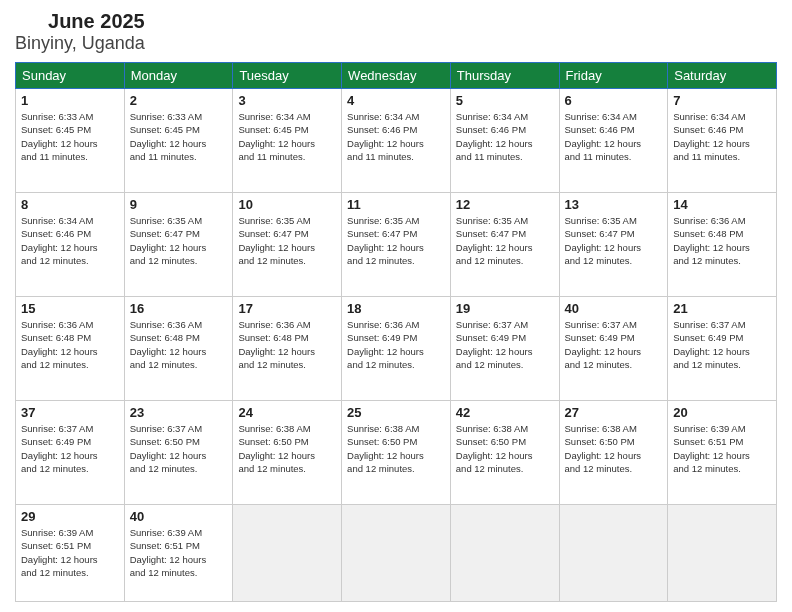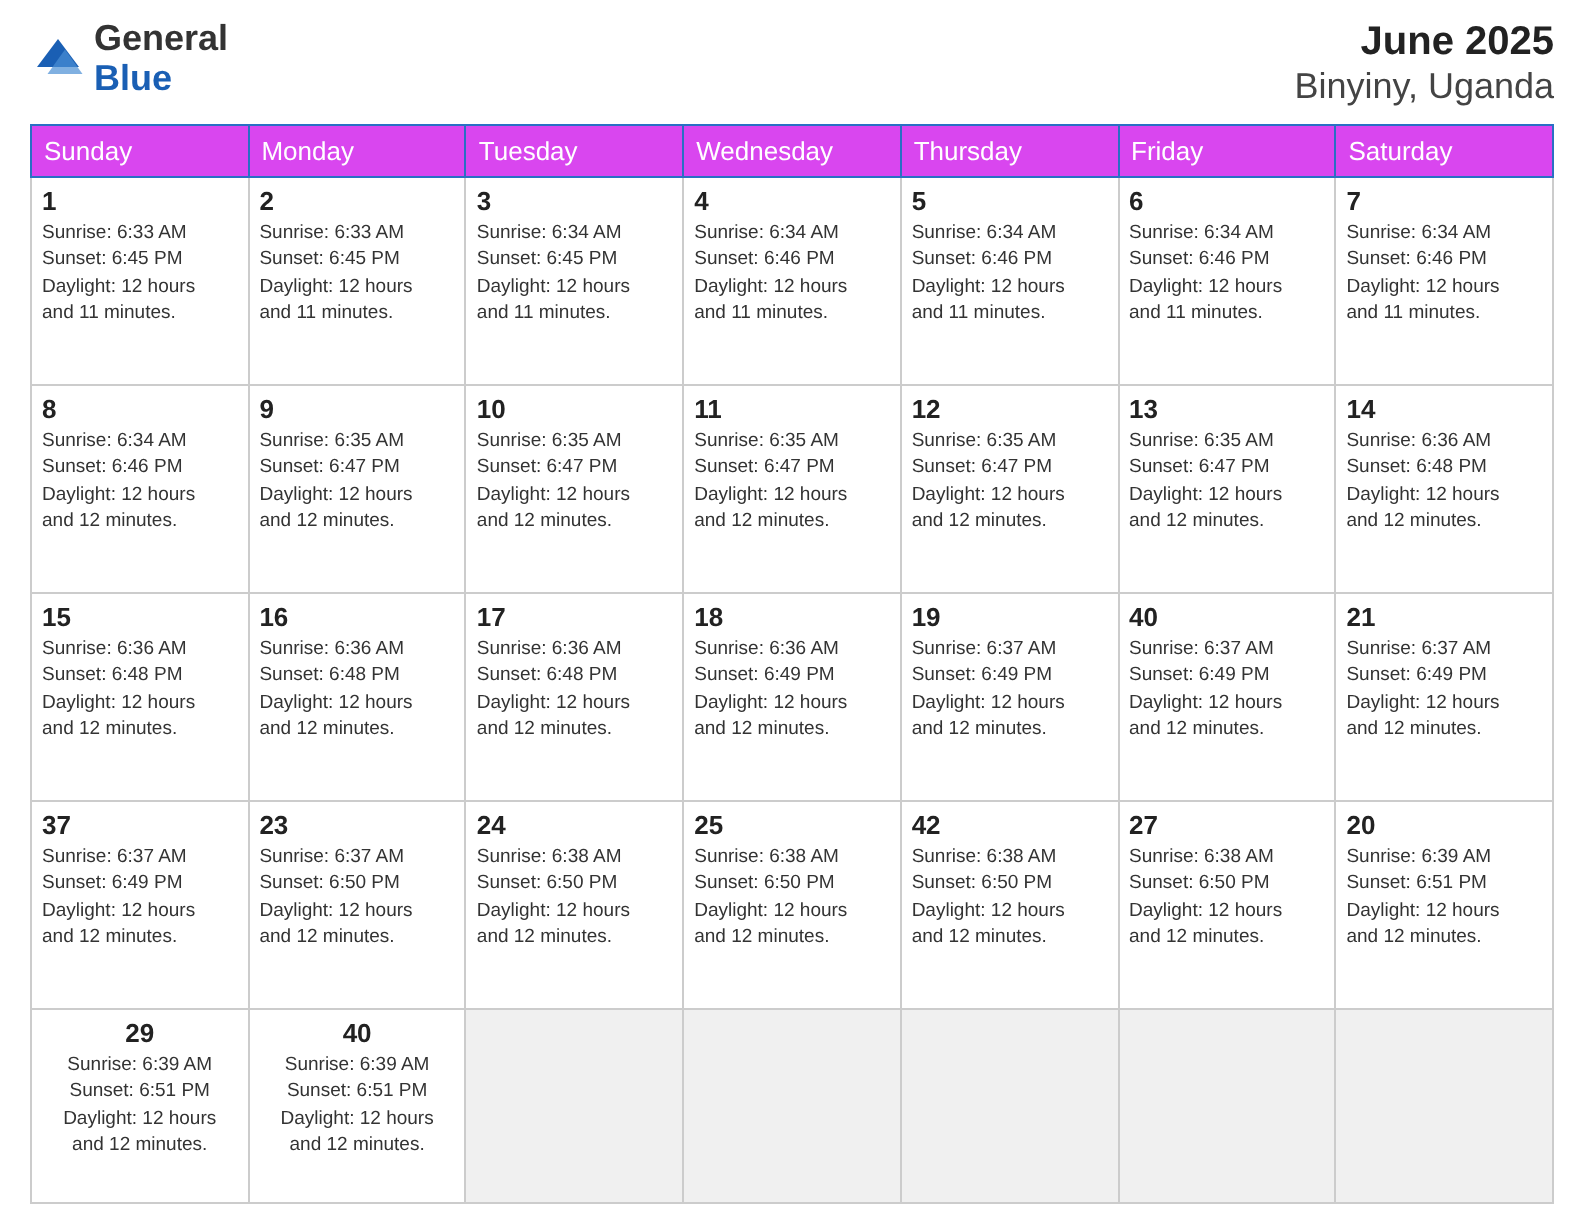--- a/index.html
+++ b/index.html
@@ -53,21 +53,21 @@
       color: #444;
     }
     .calendar {
       flex: 1;
       border: 1px solid #ccc;
       border-collapse: collapse;
       width: 100%;
       table-layout: fixed;
     }
     .calendar th {
-      background: #d946ef;
+      background: #15803d;
       color: #fff;
       text-align: left;
       padding: 5px 6px;
       font-size: 13px;
       font-weight: normal;
       border: 1px solid #2a6fc4;
     }
     .calendar td {
       border: 1px solid #ccc;
       vertical-align: top;
@@ -88,38 +88,27 @@
     .day-info {
       font-size: 9.5px;
       color: #333;
       line-height: 1.4;
     }
     .week-row td {
       height: 85px;
     }
     .last-row td {
       height: 70px;
-      text-align: center;
     }
   </style>
 </head>
 <body>
 
 <div class="page">
   <div class="header">
-    <div class="logo">
-      <svg class="logo-icon" viewBox="0 0 32 32">
-        <polygon points="16,4 28,20 4,20" fill="#1a5fb4"></polygon>
-        <polygon points="20,10 30,24 10,24" fill="#4a8fd4" opacity="0.7"></polygon>
-      </svg>
-      <div>
-        <span class="logo-text logo-general">General</span><br>
-        <span class="logo-text logo-blue">Blue</span>
-      </div>
-    </div>
     <div class="title-section">
       <div class="month-title">June 2025</div>
       <div class="location">Binyiny, Uganda</div>
     </div>
   </div>
 
   <table class="calendar">
     <thead>
       <tr>
       <th>Sunday</th>

